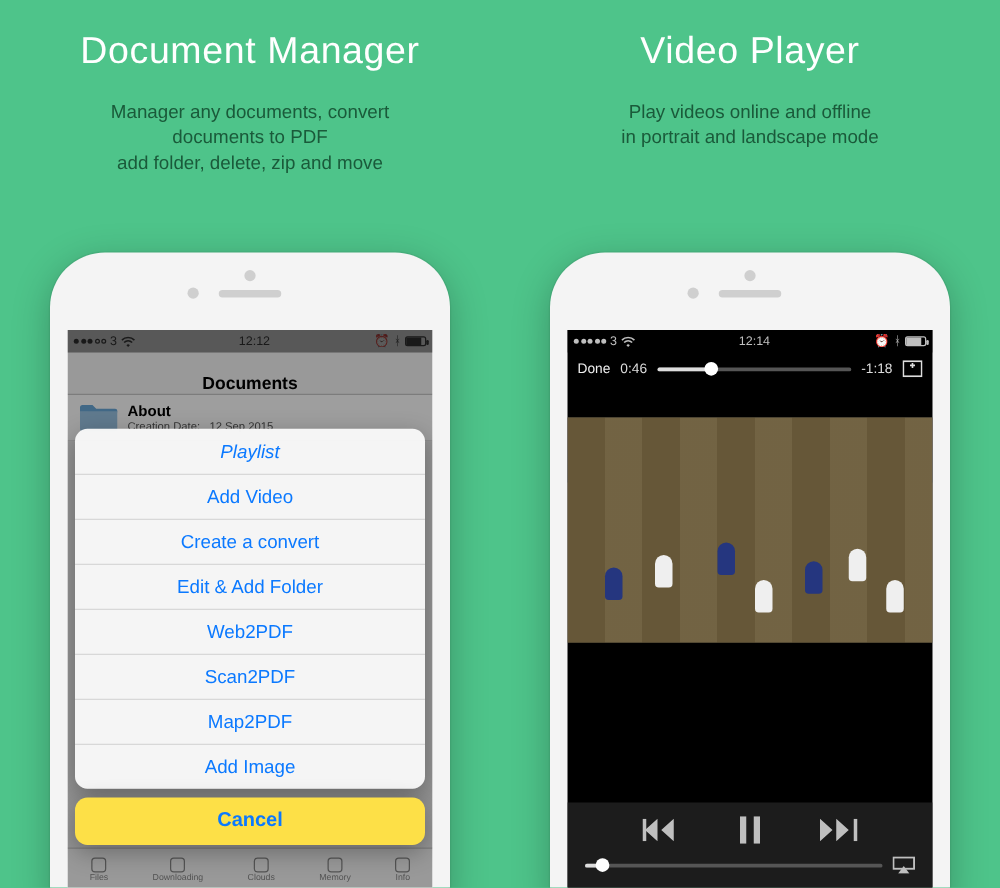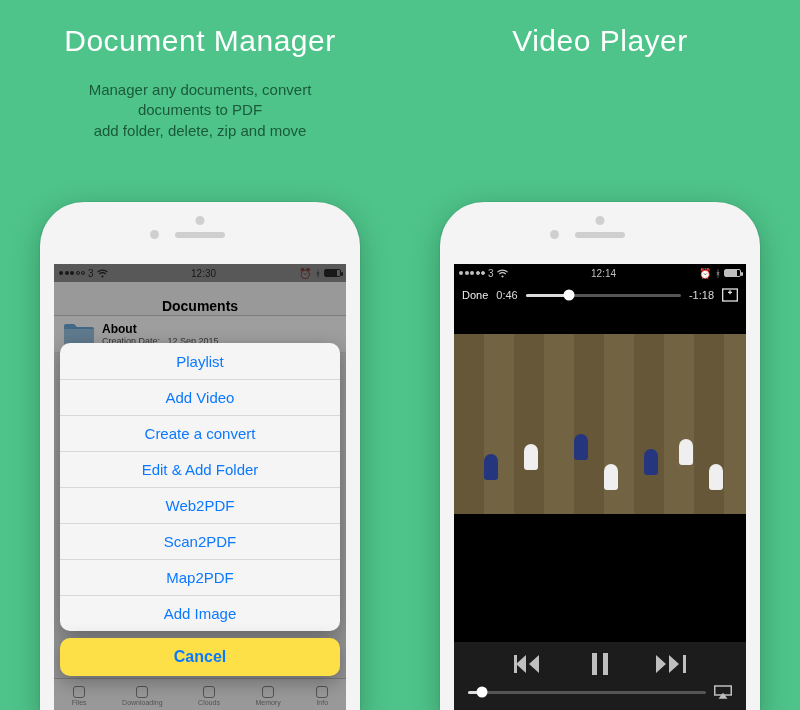--- a/index.html
+++ b/index.html
@@ -91,21 +91,21 @@
   }
   .tabbar .tab{display:flex;flex-direction:column;align-items:center;gap:1px;}
   .tabbar .dot{width:12px;height:12px;border:1.5px solid currentColor;border-radius:3px;}
   
   .sheet-wrap{position:absolute;left:6px;right:6px;bottom:36px;z-index:10;}
   .sheet{background:rgba(248,248,248,.97);border-radius:10px;overflow:hidden;box-shadow:0 6px 20px rgba(0,0,0,.3);}
   .sheet-item{
     height:36px; display:flex; align-items:center; justify-content:center;
     font-size:15px; color:#0b79ff; border-top:0.5px solid #d8d8d8;
   }
-  .sheet-item:first-child{border-top:none;}
+  .sheet-item:first-child{border-top:none;font-style:italic;}
   .sheet-cancel{
     margin-top:7px; height:38px; background:#fde047; border-radius:10px;
     display:flex;align-items:center;justify-content:center;
     font-size:16px; font-weight:600; color:#0b79ff; box-shadow:0 6px 20px rgba(0,0,0,.3);
   }
   
   .screen-right { background:#000; color:#bfbfbf; }
   .vp-top { display:flex; align-items:center; gap:8px; padding:6px 8px; font-size:11px; }
   .vp-done{ color:#eee; }
   .vp-track{ flex:1; height:3px; background:#555; position:relative; border-radius:2px;}
@@ -158,21 +158,21 @@
                 <span></span>
                 <span></span>
                 <span class="off"></span>
                 <span class="off"></span>
               </span>
             <span>3</span>
             <svg width="11" height="9" viewBox="0 0 24 18">
                 <path fill="currentColor" d="M12 18l-3-3a4 4 0 016 0zM4 9a12 12 0 0116 0l-2 2a9 9 0 00-12 0zM0 5a17 17 0 0124 0l-2 2a14 14 0 00-20 0z"></path>
               </svg>
           </div>
-          <div>12:30</div>
+          <div>12:12</div>
           <div class="sb-right">
             <span>⏰</span>
             <span>ᚼ</span>
             <span class="batt">
                 <i></i>
               </span>
           </div>
         </div>
         <div class="navbar">
           <svg width="18" height="14" viewBox="0 0 24 18">
@@ -236,20 +236,22 @@
         </div>
         <div class="sheet-cancel">Cancel</div>
       </div>
 
     </div>
   </div>
 </div>
 
 <div class="col col-right">
   <h1 class="hero-title">Video Player</h1>
+  <div class="hero-sub">Play videos online and offline
+in portrait and landscape mode</div>
 
   <div class="phone">
     <div class="sensor"></div>
     <div class="camera"></div>
     <div class="speaker"></div>
     <div class="screen screen-right">
 
       <div class="statusbar dark">
         <div class="sb-left">
           <span class="sig-dots">

